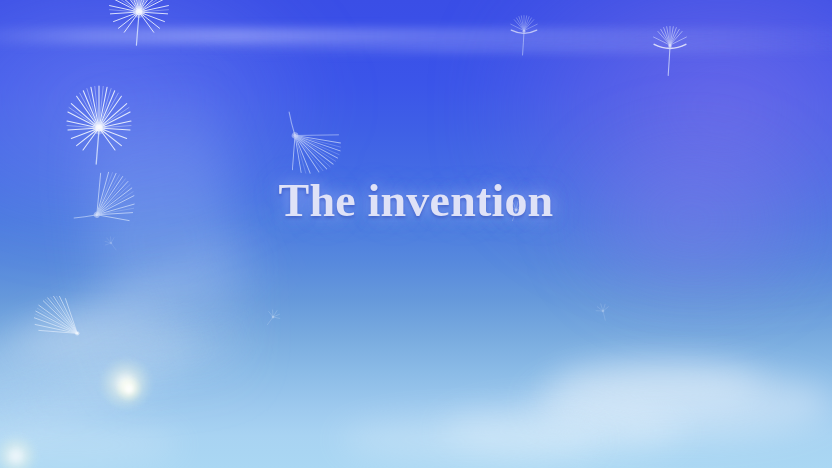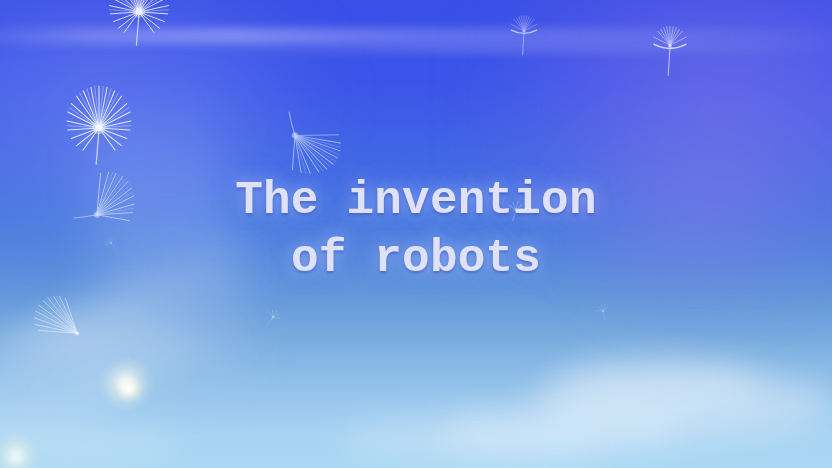--- a/index.html
+++ b/index.html
@@ -194,21 +194,21 @@
   #title-block {
     position: absolute;
     left: 0;
     right: 0;
     top: 172px;
     text-align: center;
     pointer-events: none;
   }
   .title-line {
     display: block;
-    font-family: Liberation Mono, monospace;
+    font-family: Liberation Serif, serif;
     font-weight: 700;
     font-size: 46px;
     line-height: 58px;
     letter-spacing: 0.2px;
     color: #dfe2f7;
     text-shadow:
        0 2px 3px rgba(40,60,170,0.42),
        0 0 16px rgba(185,200,255,0.55),
        0 0 34px rgba(170,190,255,0.30);
     -webkit-font-smoothing: antialiased;
@@ -410,16 +410,15 @@
   <svg class="seed" style="left:96px; top:228px; width:30px; height:30px; opacity:.40; transform:rotate(-40deg);" viewBox="0 0 100 100">
     <use href="#sym-wisp"></use>
   </svg>
 
   <div class="bokeh" id="bokeh-1"></div>
   <div class="bokeh" id="bokeh-2"></div>
   <div class="bokeh" id="bokeh-3"></div>
 
   <div id="title-block">
     <span class="title-line">The invention</span>
-    <span class="title-line">of robots</span>
   </div>
 
 </div>
 
 </body></html>

